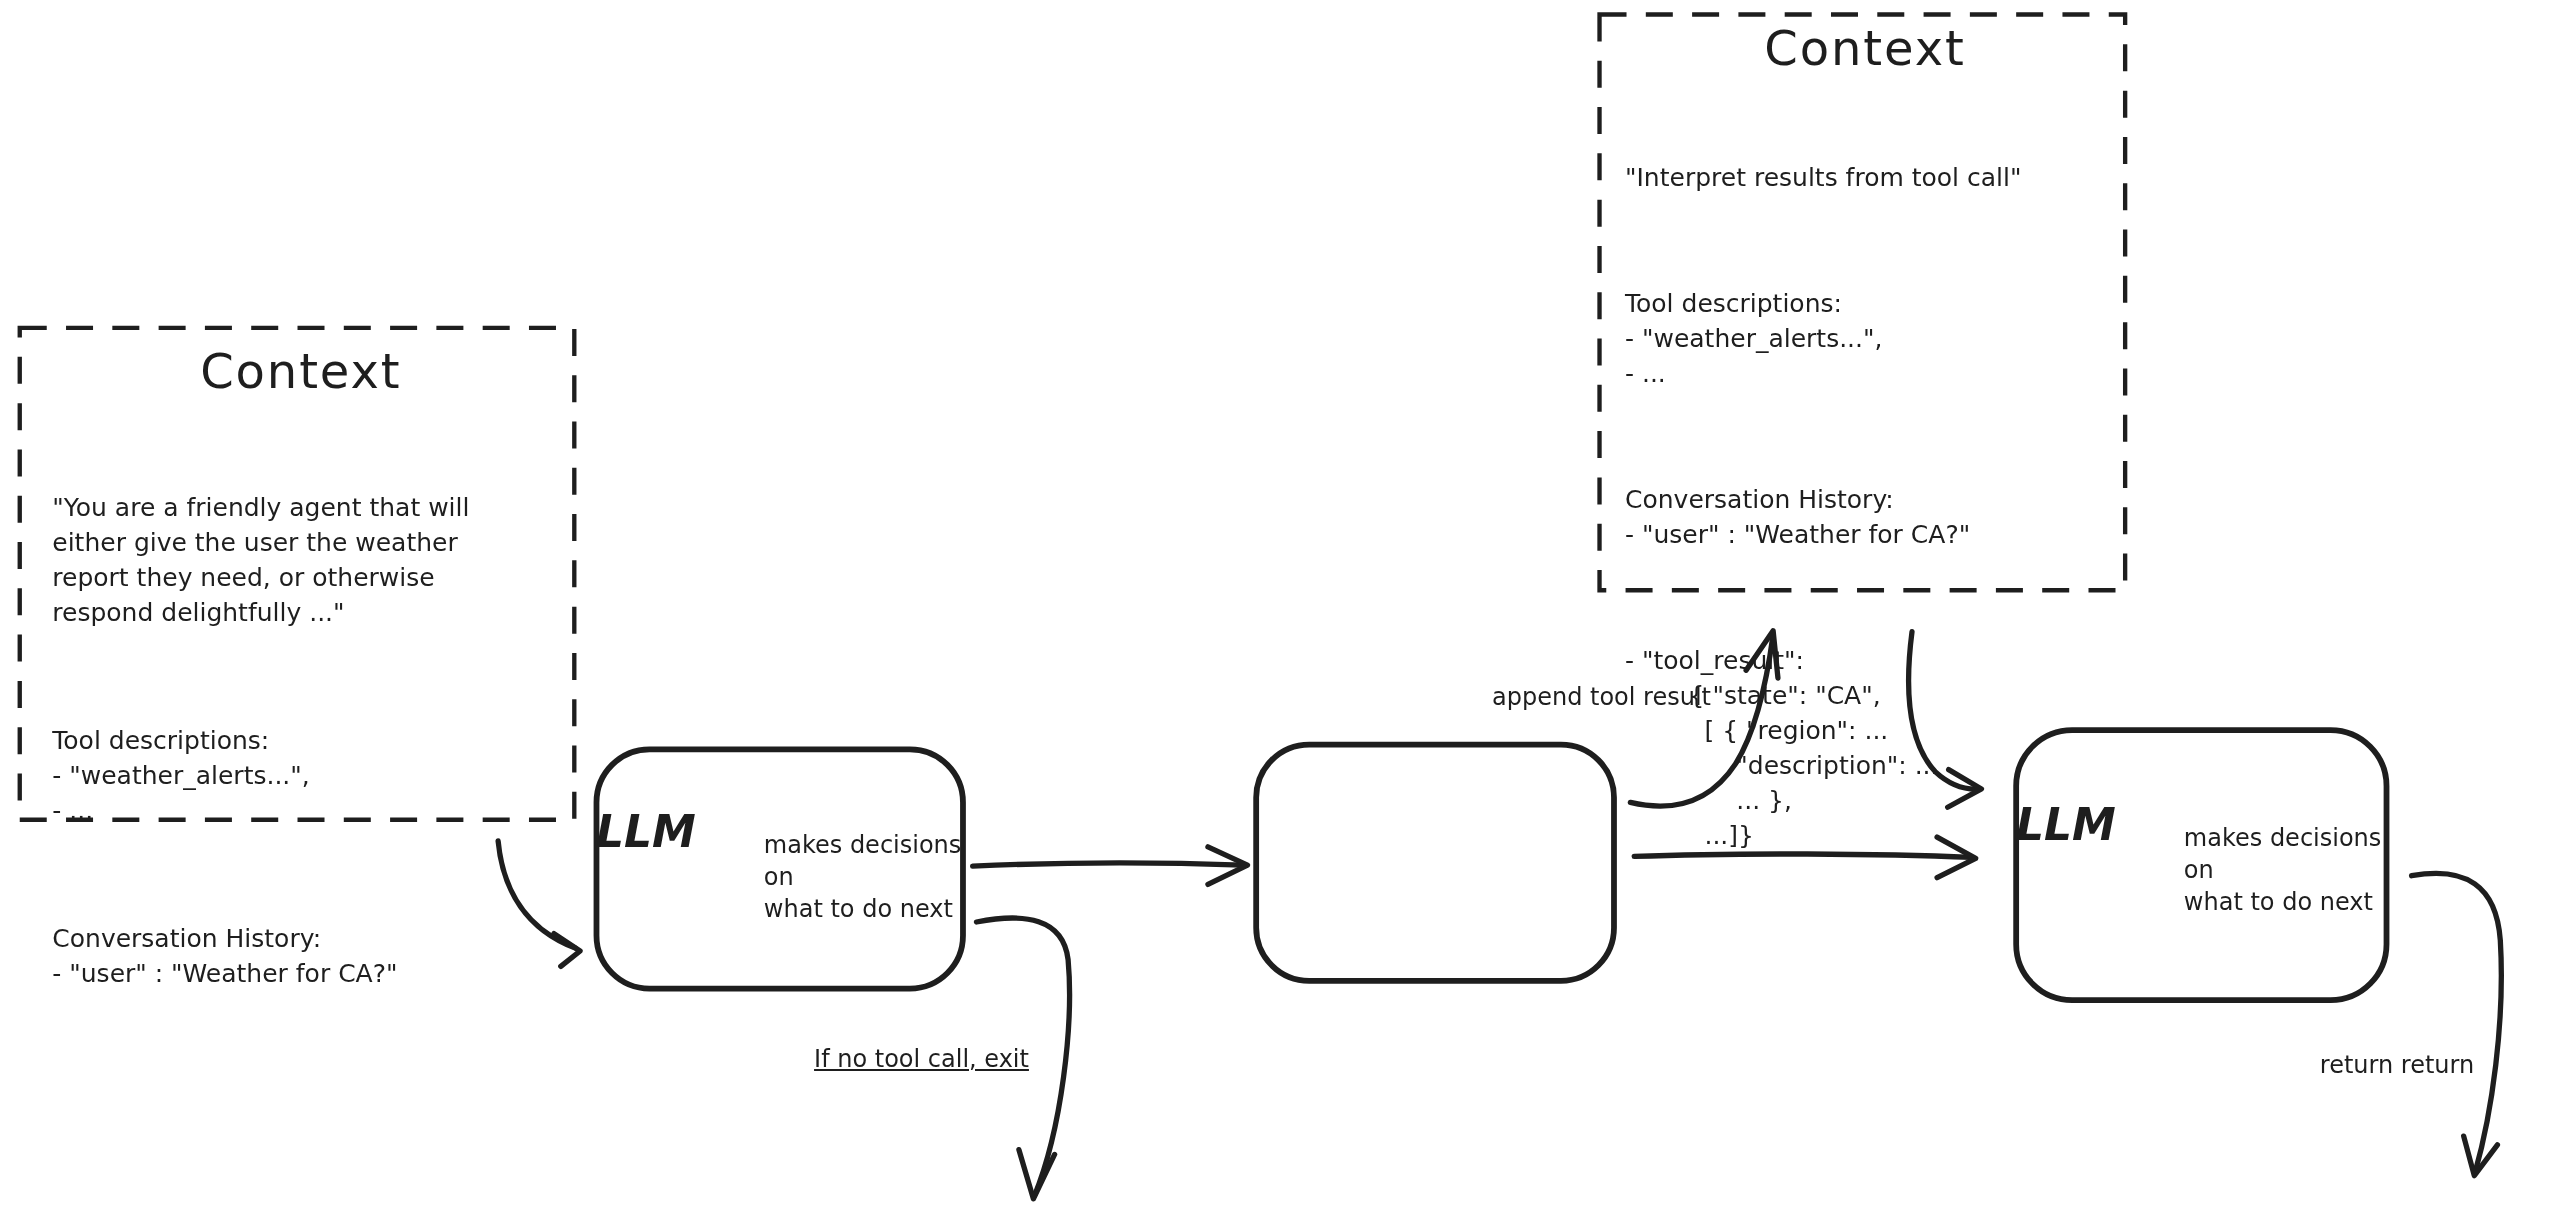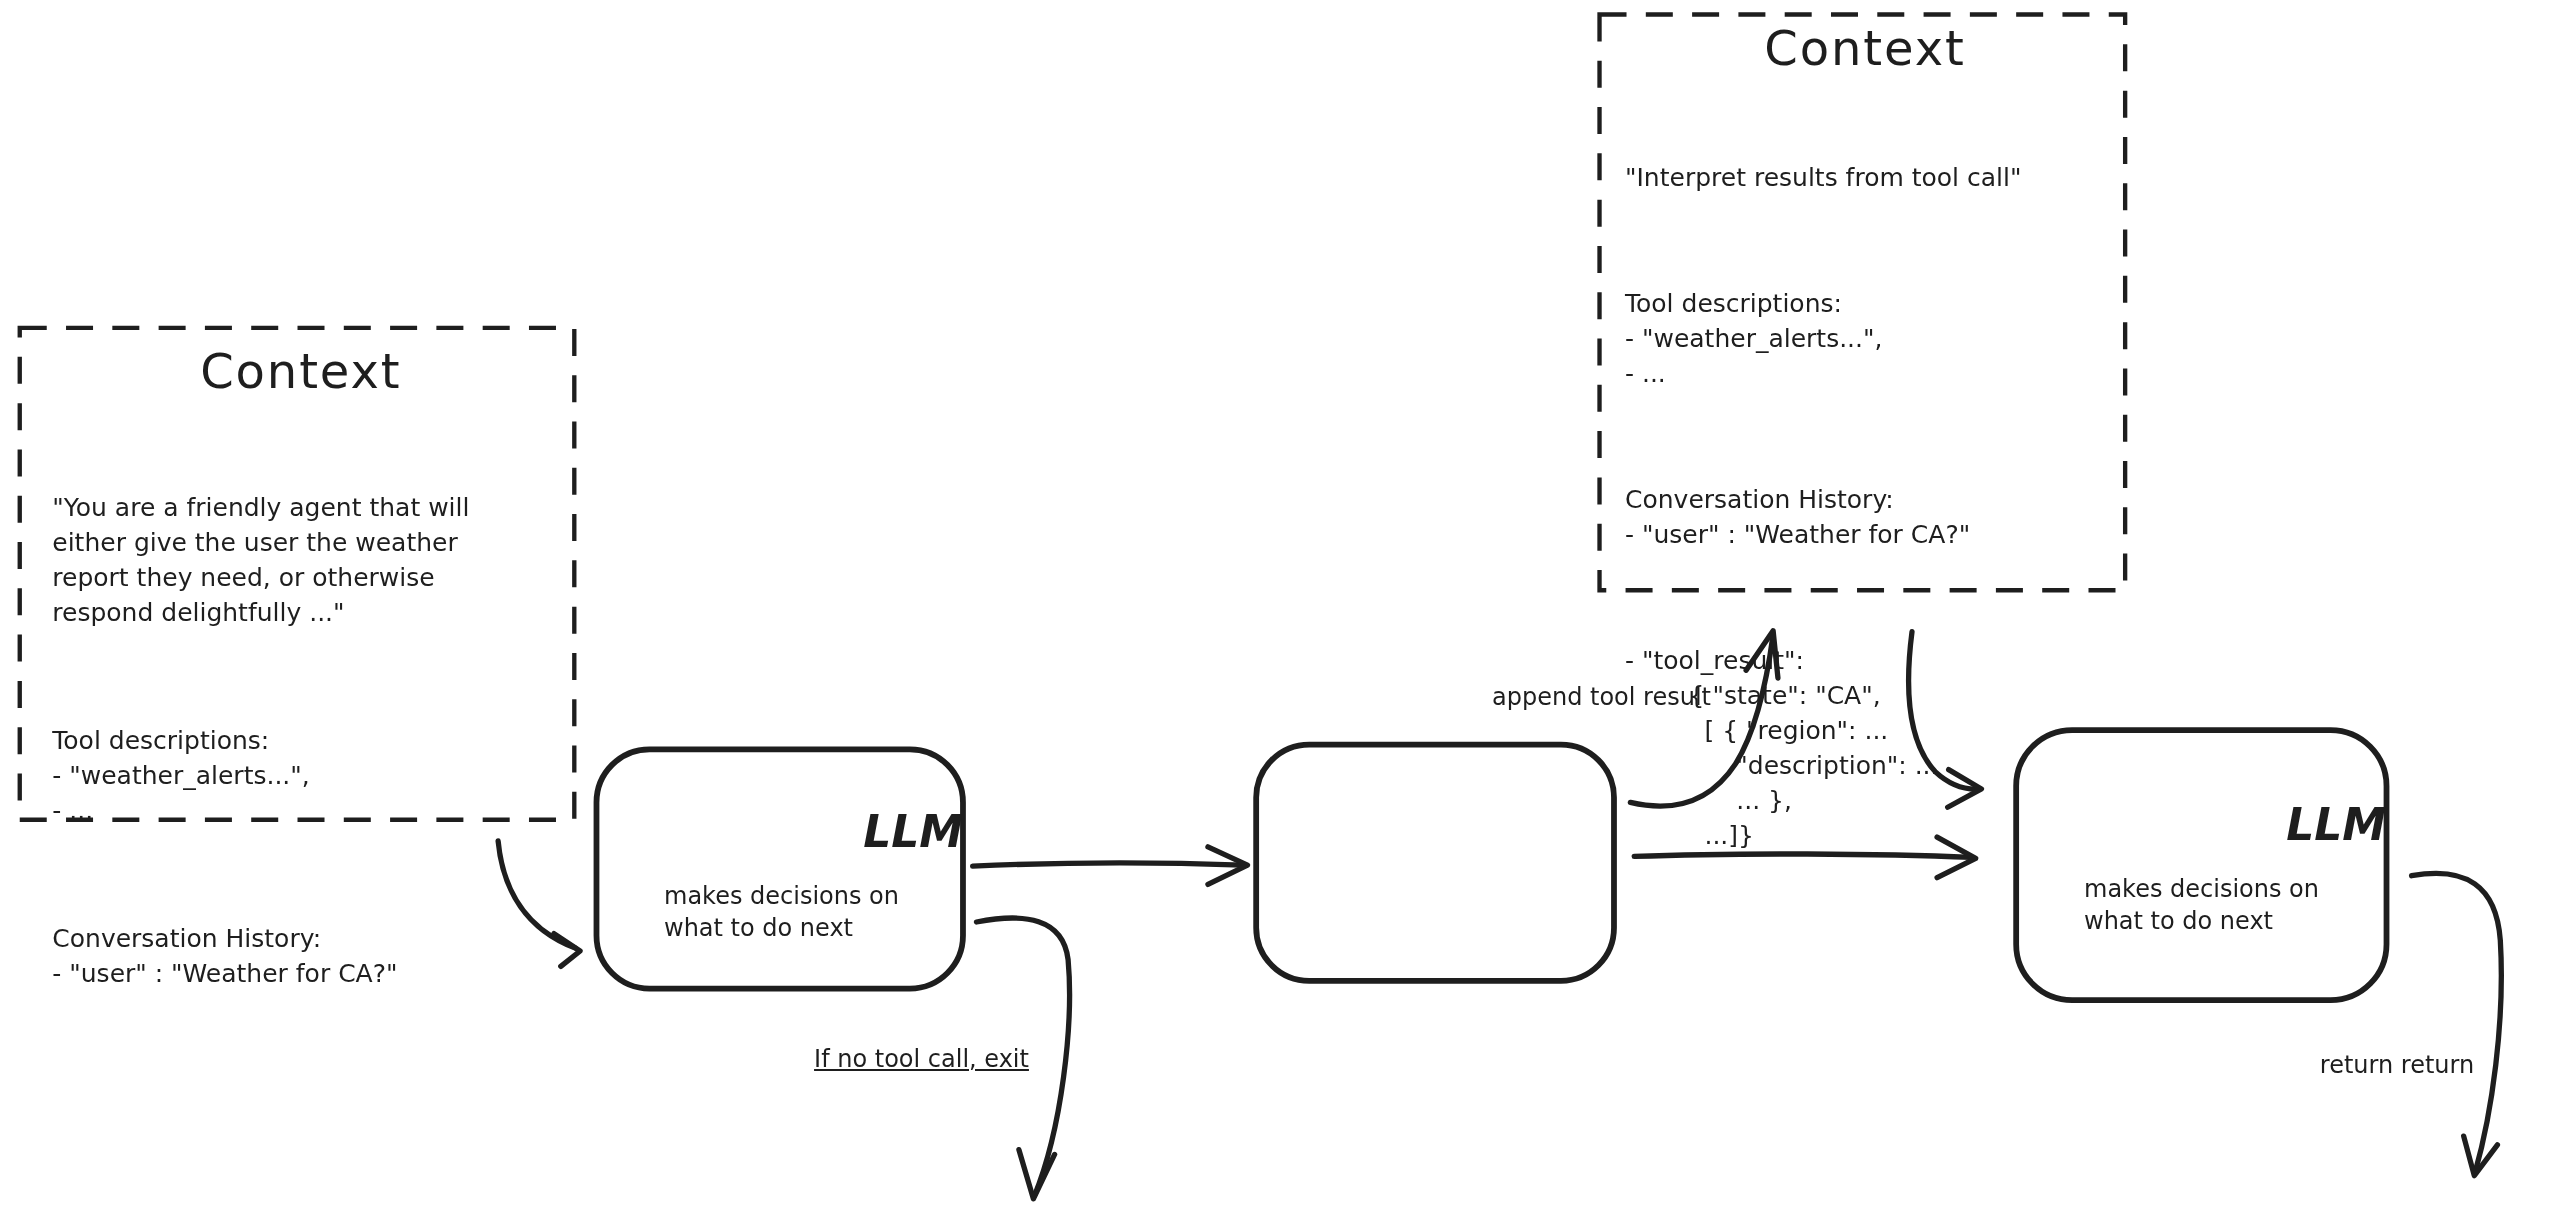--- a/index.html
+++ b/index.html
@@ -59,22 +59,22 @@
     white-space: pre-wrap;
   }
   .ctx-body p { margin: 0 0 23px 0; }
   .ctx1 { padding: 15.4px 25px 0 33px; }
   .ctx1 .ctx-body { margin-top: 21px; }
   .ctx2 { padding: 5.8px 21px 0 25px; }
   .ctx2 .ctx-body { margin-top: 13.5px; }
   .ctx2 .ctx-body p { margin: 0 0 21px 0; }
   .node {
     display: flex;
-    flex-direction: column;
-    align-items: flex-end;
+    flex-direction: row;
+    align-items: flex-start;
   }
   .node-title {
     font-size: 44px;
     font-weight: bold;
   }
   .llm .node-title { font-style: italic; }
   .node-sub {
     align-self: flex-start;
     padding-left: 68px;
     margin-top: 23px;

